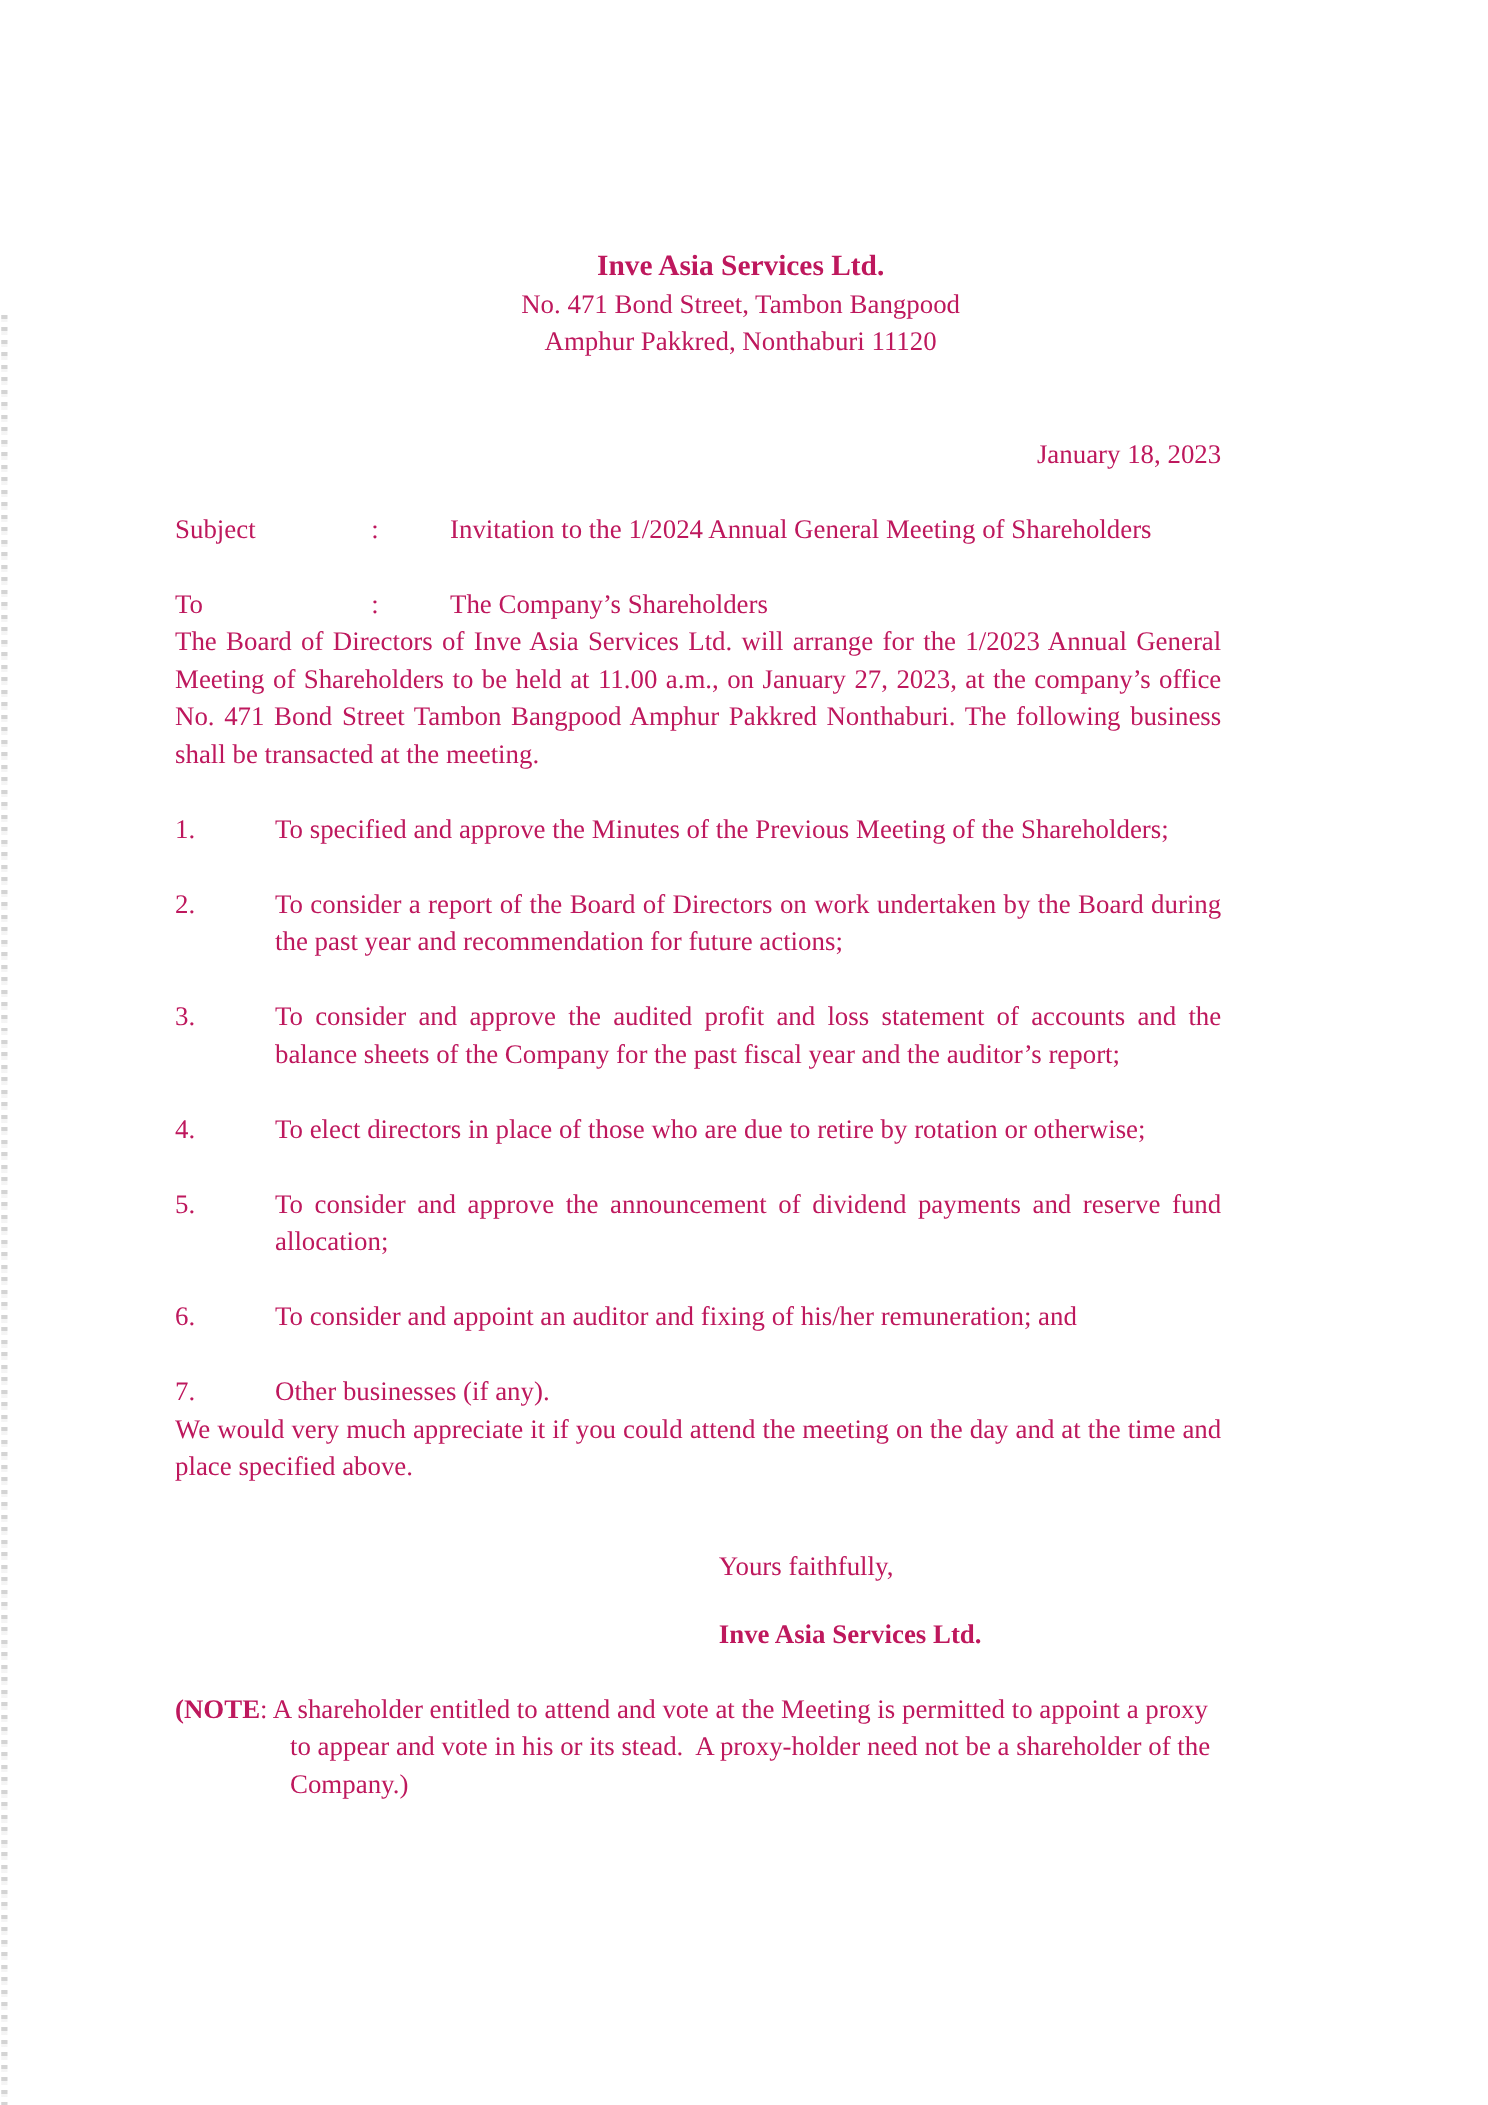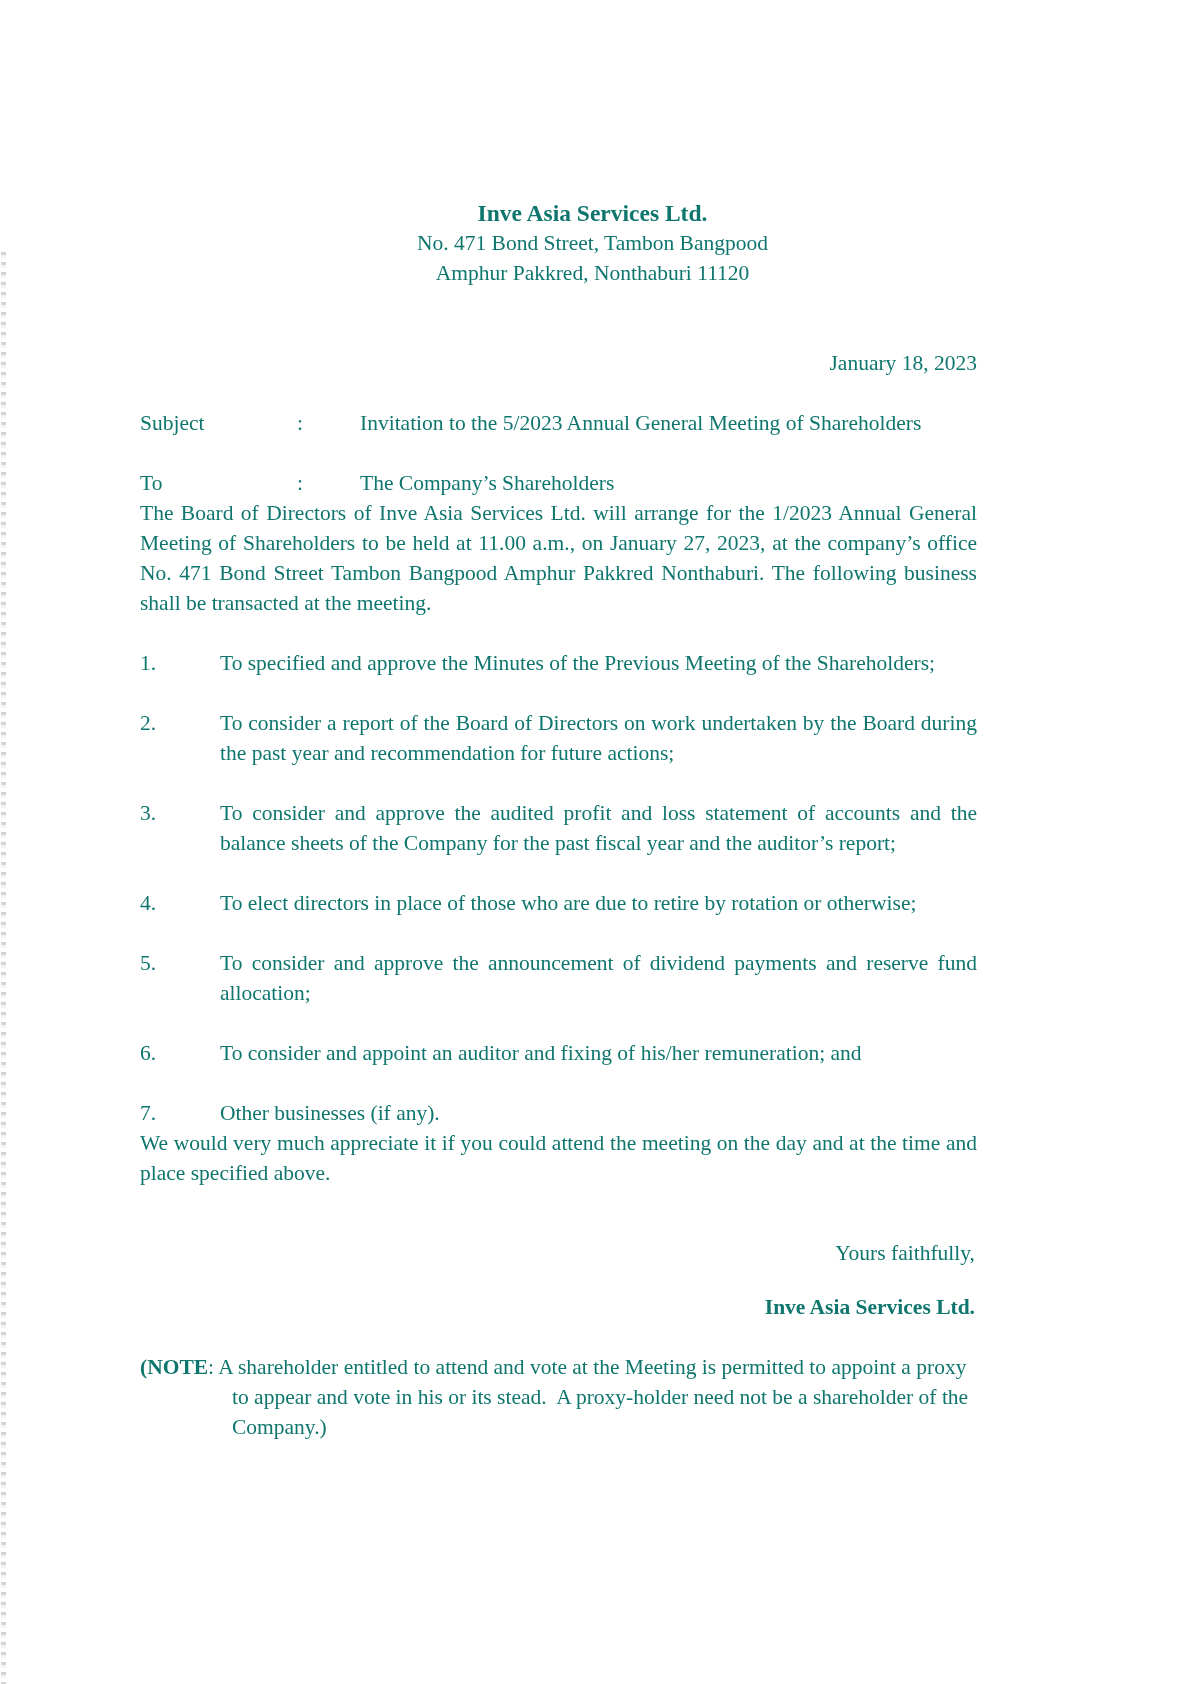--- a/index.html
+++ b/index.html
@@ -10,21 +10,21 @@
   .page {
     position: relative;
     width: 1190px;
     height: 1684px;
     background: #ffffff;
     box-sizing: border-box;
     padding: 198px 213px 0 140px;
     font-family: "Liberation Serif", "DejaVu Serif", serif;
     font-size: 21.5px;
     line-height: 30px;
-    color: #0f766e;
+    color: #be185d;
     overflow: hidden;
   }
   
   .scan-strip {
     position: absolute;
     left: 1px;
     top: 252px;
     width: 5px;
     height: 1432px;
     background-image: repeating-linear-gradient(
@@ -60,21 +60,21 @@
     grid-template-columns: 80px 1fr;
     margin-top: 30px;
   }
   .agenda-text {
     text-align: justify;
   }
   .sig-block {
     margin-top: 50px;
     margin-left: 435px;
     width: 400px;
-    text-align: right;
+    text-align: left;
   }
   .sig-company {
     font-weight: bold;
     margin-top: 24px;
   }
   .sig-name {
     white-space: pre-wrap;
   }
   .note-block {
     margin-top: 30px;
@@ -95,21 +95,21 @@
     <div class="company-title">Inve Asia Services Ltd.</div>
     <div>No. 471 Bond Street, Tambon Bangpood</div>
     <div>Amphur Pakkred, Nonthaburi 11120</div>
   </div>
 
   <div class="date-line">January 18, 2023</div>
 
   <div class="field-row">
     <span>Subject</span>
     <span>:</span>
-    <span>Invitation to the 5/2023 Annual General Meeting of Shareholders</span>
+    <span>Invitation to the 1/2024 Annual General Meeting of Shareholders</span>
   </div>
 
   <div class="field-row">
     <span>To</span>
     <span>:</span>
     <span>The Company’s Shareholders</span>
   </div>
 
   <div class="intro">The Board of Directors of Inve Asia Services Ltd. will arrange for the 1/2023 Annual General Meeting of Shareholders to be held at 11.00 a.m., on January 27, 2023, at the company’s office No. 471 Bond Street Tambon Bangpood Amphur Pakkred Nonthaburi. The following business shall be transacted at the meeting.</div>
 

